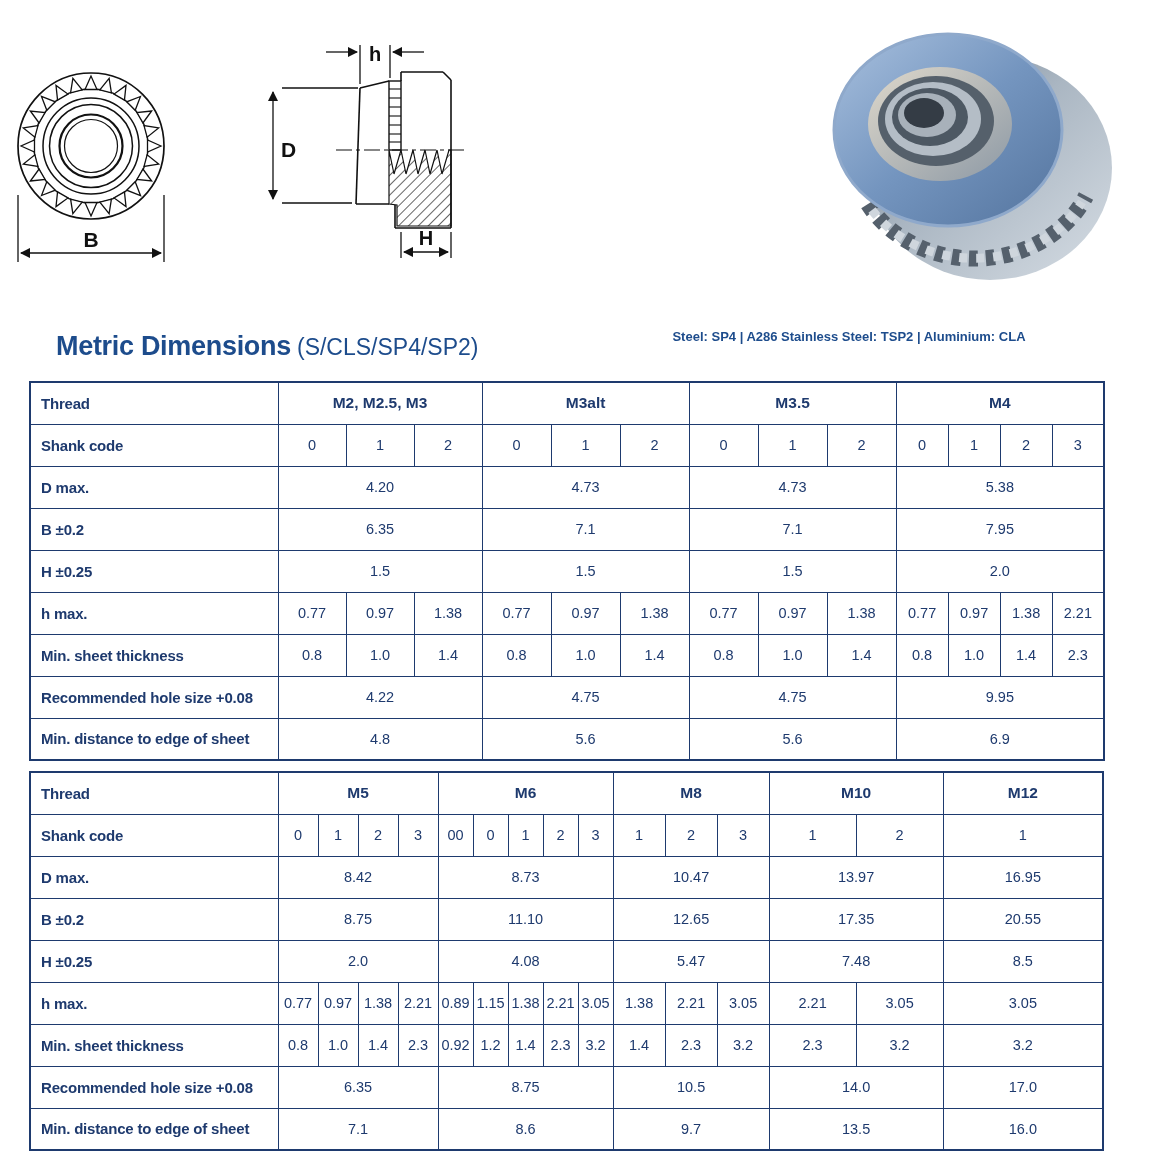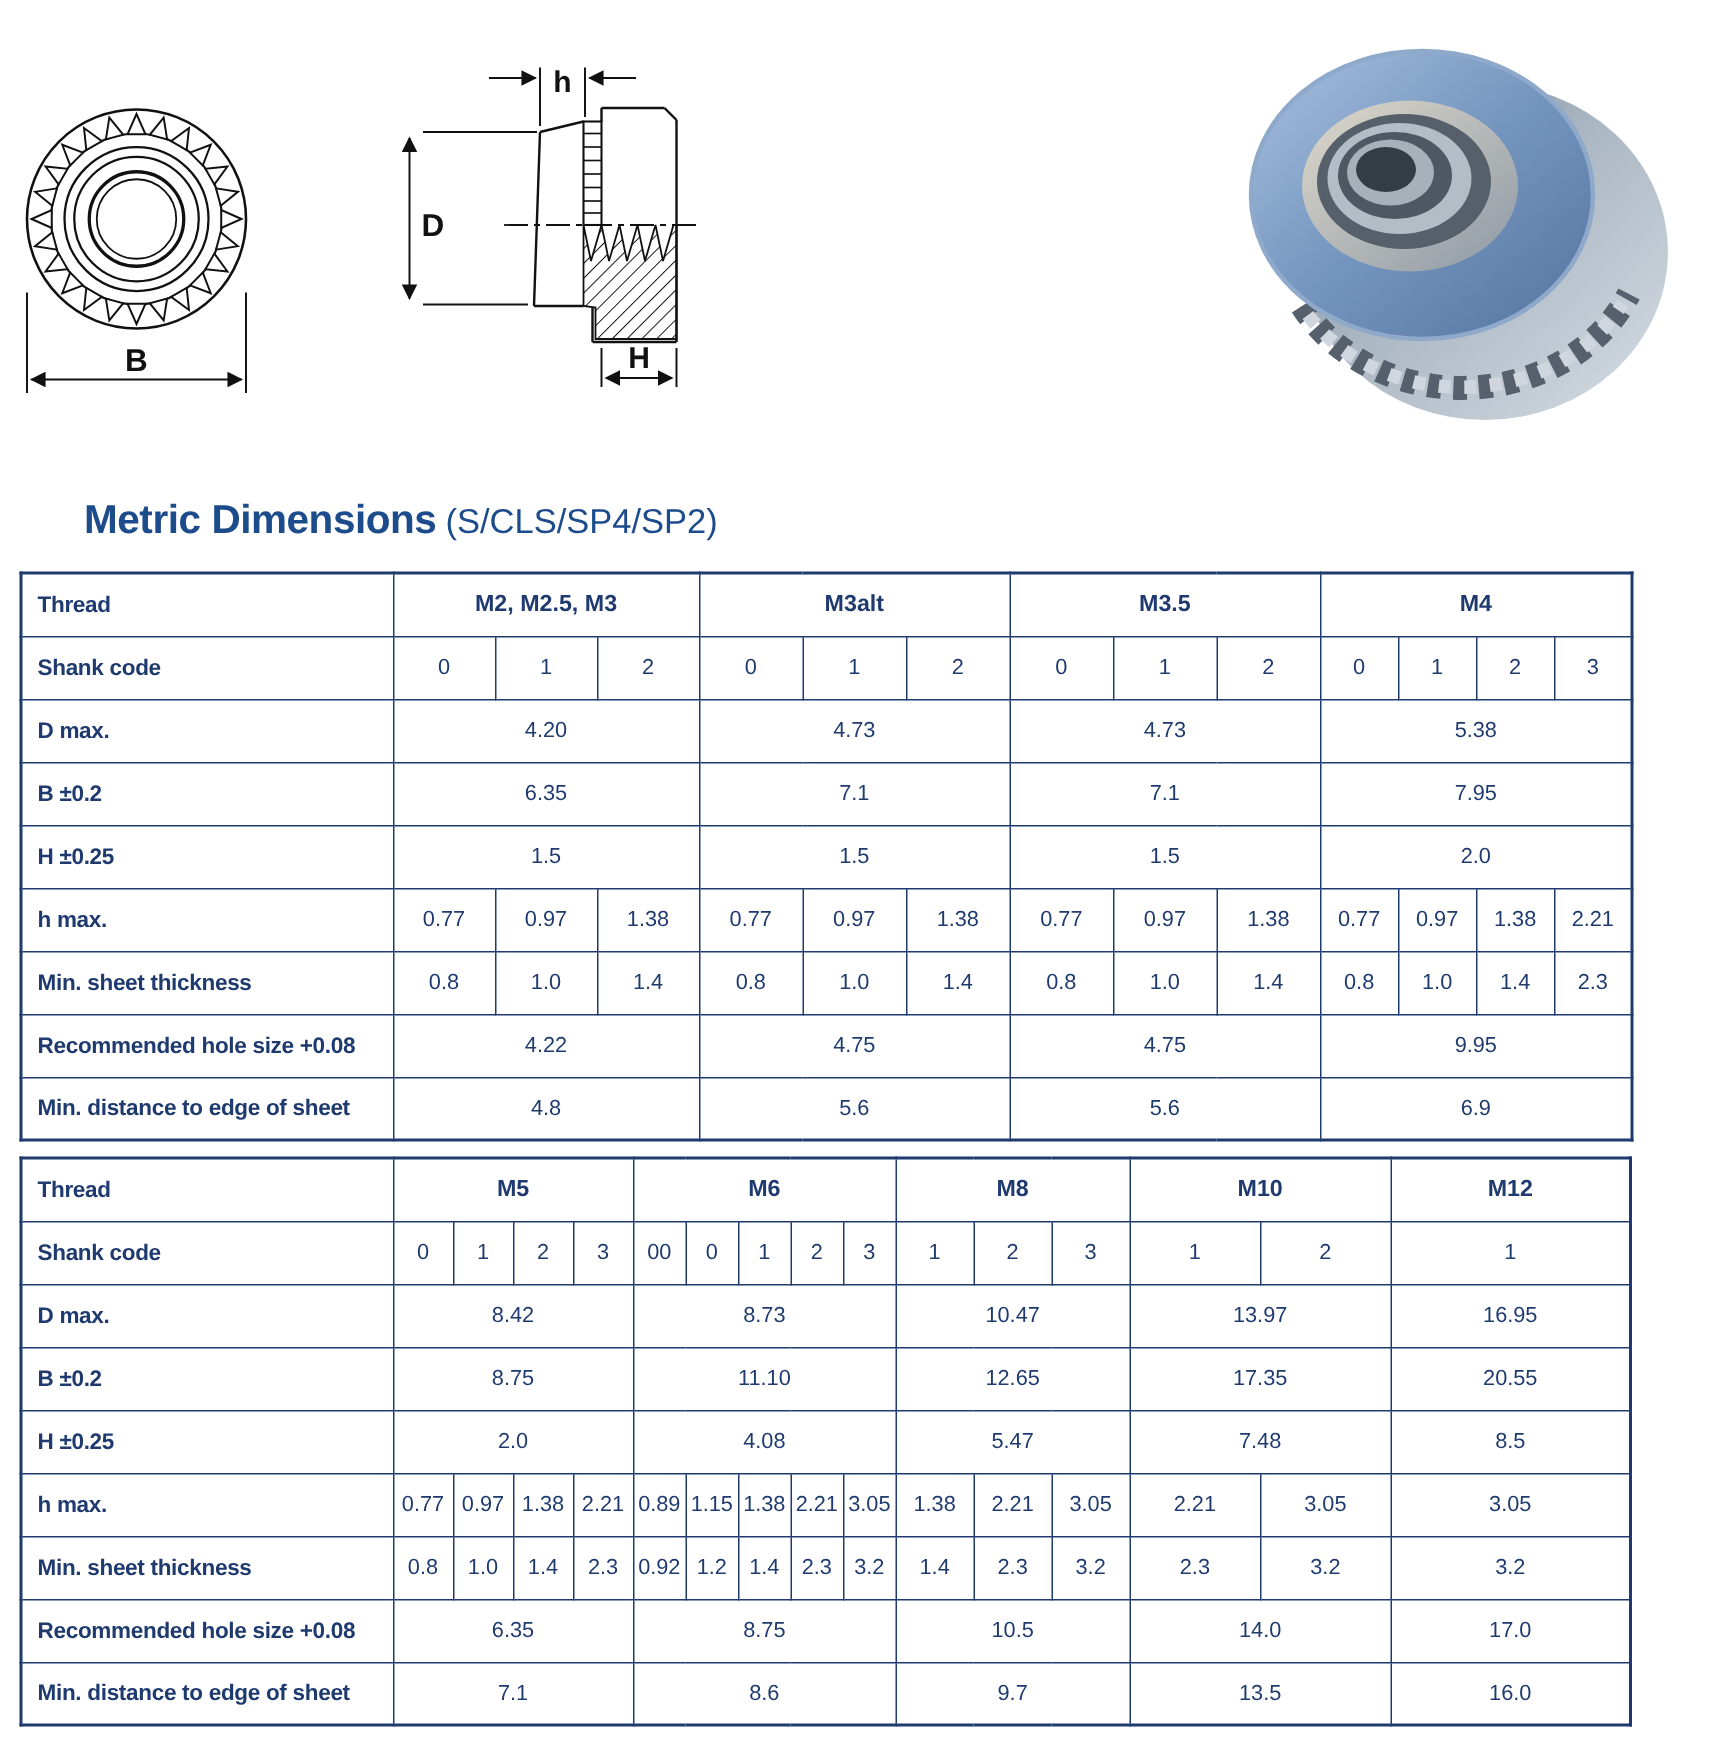--- a/index.html
+++ b/index.html
@@ -14,21 +14,21 @@
   #drawings text{font-family:"Liberation Sans",sans-serif;font-weight:bold;fill:#111;}
 
   
   .title-block{position:absolute;top:331px;left:20px;white-space:nowrap;color:var(--title-blue);margin-left:36px;}
   .title-block .main{font-size:27px;font-weight:bold;letter-spacing:-0.3px;}
   .title-block .suffix{font-size:23px;font-weight:normal;margin-left:6px;}
   .materials-note{position:absolute;top:327px;left:650px;width:398px;text-align:center;
     color:var(--title-blue);font-size:13px;font-weight:bold;line-height:1.5;}
 
   
-  table{border-collapse:collapse;table-layout:fixed;position:absolute;left:13px;
+  table{border-collapse:collapse;table-layout:fixed;position:absolute;left:29px;
     border:2px solid var(--navy);}
   #t1{top:381px;width:1074px;}
   #t2{top:771px;width:1073px;}
   tr{height:42px;}
   td,th{border:1.5px solid var(--navy);color:var(--navy);text-align:center;
     vertical-align:middle;padding:0;font-size:14.5px;font-weight:normal;overflow:hidden;}
   th.lbl{text-align:left;padding-left:10px;font-weight:bold;font-size:15px;letter-spacing:-0.2px;}
   td.hd{font-weight:bold;font-size:15.5px;}
 </style>
 </head>
@@ -164,20 +164,21 @@
     <ellipse cx="930" cy="117" rx="38" ry="29" fill="#4d5863"></ellipse>
     <ellipse cx="927" cy="115" rx="29" ry="22" fill="#a8b1ba"></ellipse>
     <ellipse cx="924" cy="113" rx="20" ry="15" fill="#343c45"></ellipse>
   </g>
 </svg>
 
 <div class="title-block">
   <span class="main">Metric Dimensions</span><span class="suffix">(S/CLS/SP4/SP2)</span>
 </div>
 <div class="materials-note">
+  <div>Steel: SP4 | A286 Stainless Steel: TSP2 | Aluminium: CLA</div>
 </div>
 
 <table id="t1">
   <colgroup>
     <col style="width:248px">
     <col style="width:68px">
       <col style="width:68px">
       <col style="width:68px">
     <col style="width:69px">
       <col style="width:69px">

